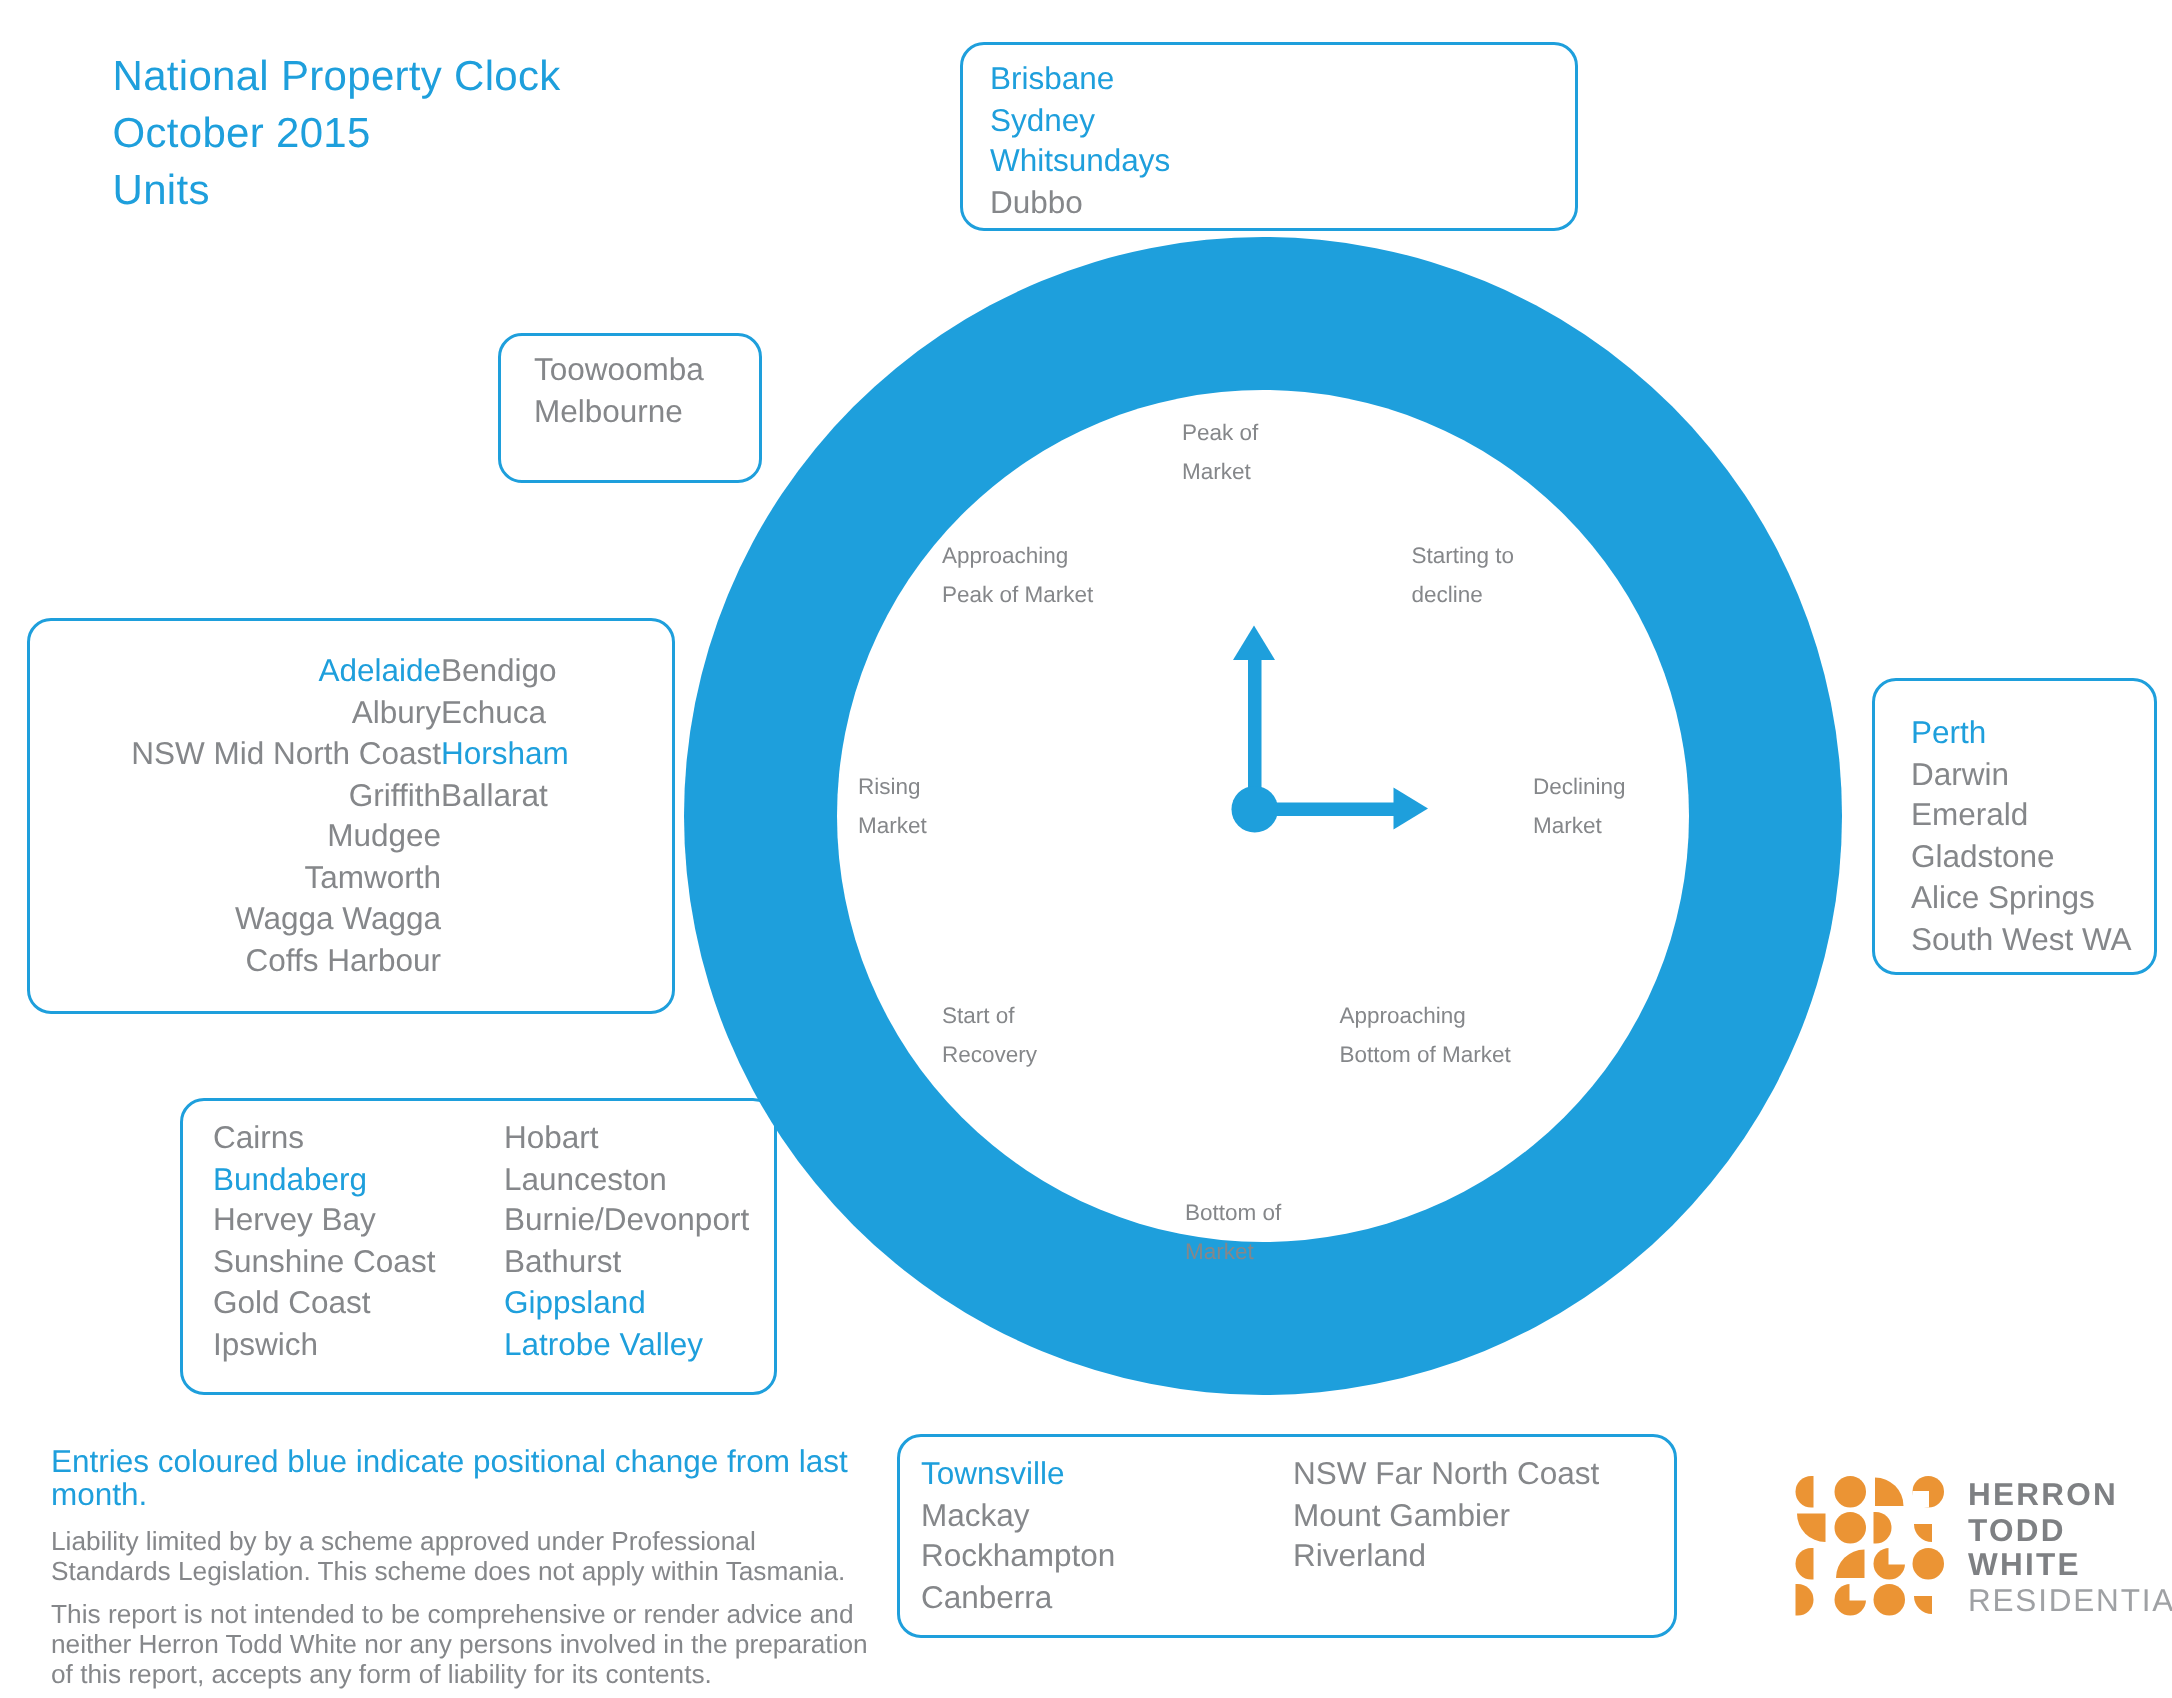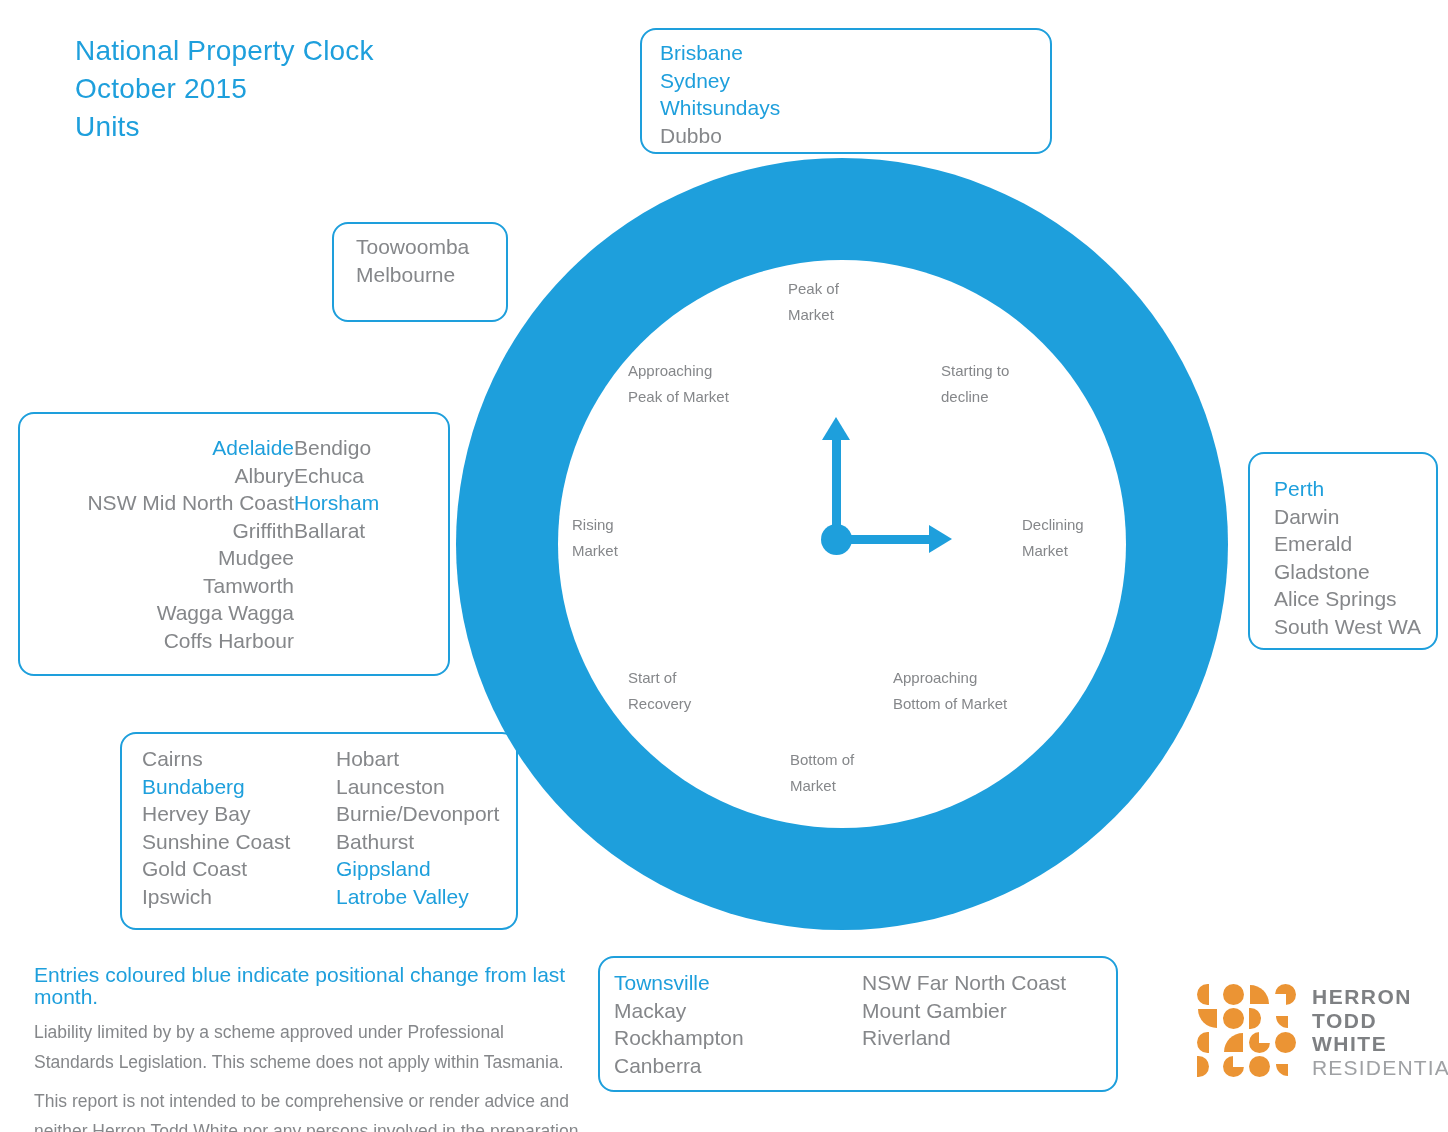--- a/index.html
+++ b/index.html
@@ -25,21 +25,21 @@
     border-radius:50%;background:#fff;z-index:2;}
   
   .stage{position:absolute;color:var(--gray);font-size:15px;line-height:26px;z-index:3;}
   #st-peak{left:788px;top:276px;}
   #st-appr-peak{left:628px;top:358px;}
   #st-start-decline{left:941px;top:358px;}
   #st-rising{left:572px;top:512px;}
   #st-declining{left:1022px;top:512px;}
   #st-start-recovery{left:628px;top:665px;}
   #st-appr-bottom{left:893px;top:665px;}
-  #st-bottom{left:790px;top:747px;}
+  #st-bottom{left:790px;top:796px;}
   
   .hand{position:absolute;z-index:3;}
   #dot{left:821px;top:524px;width:31px;height:31px;border-radius:50%;background:var(--blue);}
   #vshaft{left:832px;top:434px;width:9px;height:106px;background:var(--blue);}
   #vhead{left:822px;top:417px;width:0;height:0;
     border-left:14px solid transparent;border-right:14px solid transparent;
     border-bottom:23px solid var(--blue);}
   #hshaft{left:836px;top:535px;width:98px;height:9px;background:var(--blue);}
   #hhead{left:929px;top:525px;width:0;height:0;
     border-top:14px solid transparent;border-bottom:14px solid transparent;
@@ -61,21 +61,21 @@
   #box-declining .cols{padding:21px 0 0 24px;}
   #box-bottom{left:120px;top:732px;width:398px;height:198px;}
   #box-bottom .cols{padding:11px 0 0 20px;}
   #box-bottom .c1{width:194px;}
   #box-recovery{left:598px;top:956px;width:520px;height:136px;}
   #box-recovery .cols{padding:11px 0 0 14px;}
   #box-recovery .c1{width:248px;}
   
   #footer{position:absolute;left:34px;top:964px;width:560px;z-index:1;}
   #legend-note{color:var(--blue);font-size:21px;line-height:22px;margin-bottom:9px;}
-  .fine{color:var(--gray);font-size:17.5px;line-height:30px;margin-bottom:9px;max-width:548px;}
+  .fine{color:var(--gray);font-size:17.5px;line-height:20px;margin-bottom:9px;max-width:548px;}
   
   #logo{position:absolute;left:1197px;top:984px;display:flex;z-index:1;}
   #logo-grid{display:grid;grid-template-columns:repeat(4,21px);grid-auto-rows:21px;
     column-gap:5px;row-gap:3px;width:99px;height:93px;}
   .cell{position:relative;width:21px;height:21px;}
   .s{position:absolute;background:var(--orange);}
   .s-circle{width:21px;height:21px;border-radius:50%;}
   .s-half-left{width:12px;height:21px;border-radius:11px 0 0 11px;left:0;}
   .s-half-right{width:12px;height:21px;border-radius:0 11px 11px 0;left:0;}
   .s-quarter-tr{width:19px;height:19px;border-radius:0 100% 0 0;left:1px;top:1px;}

